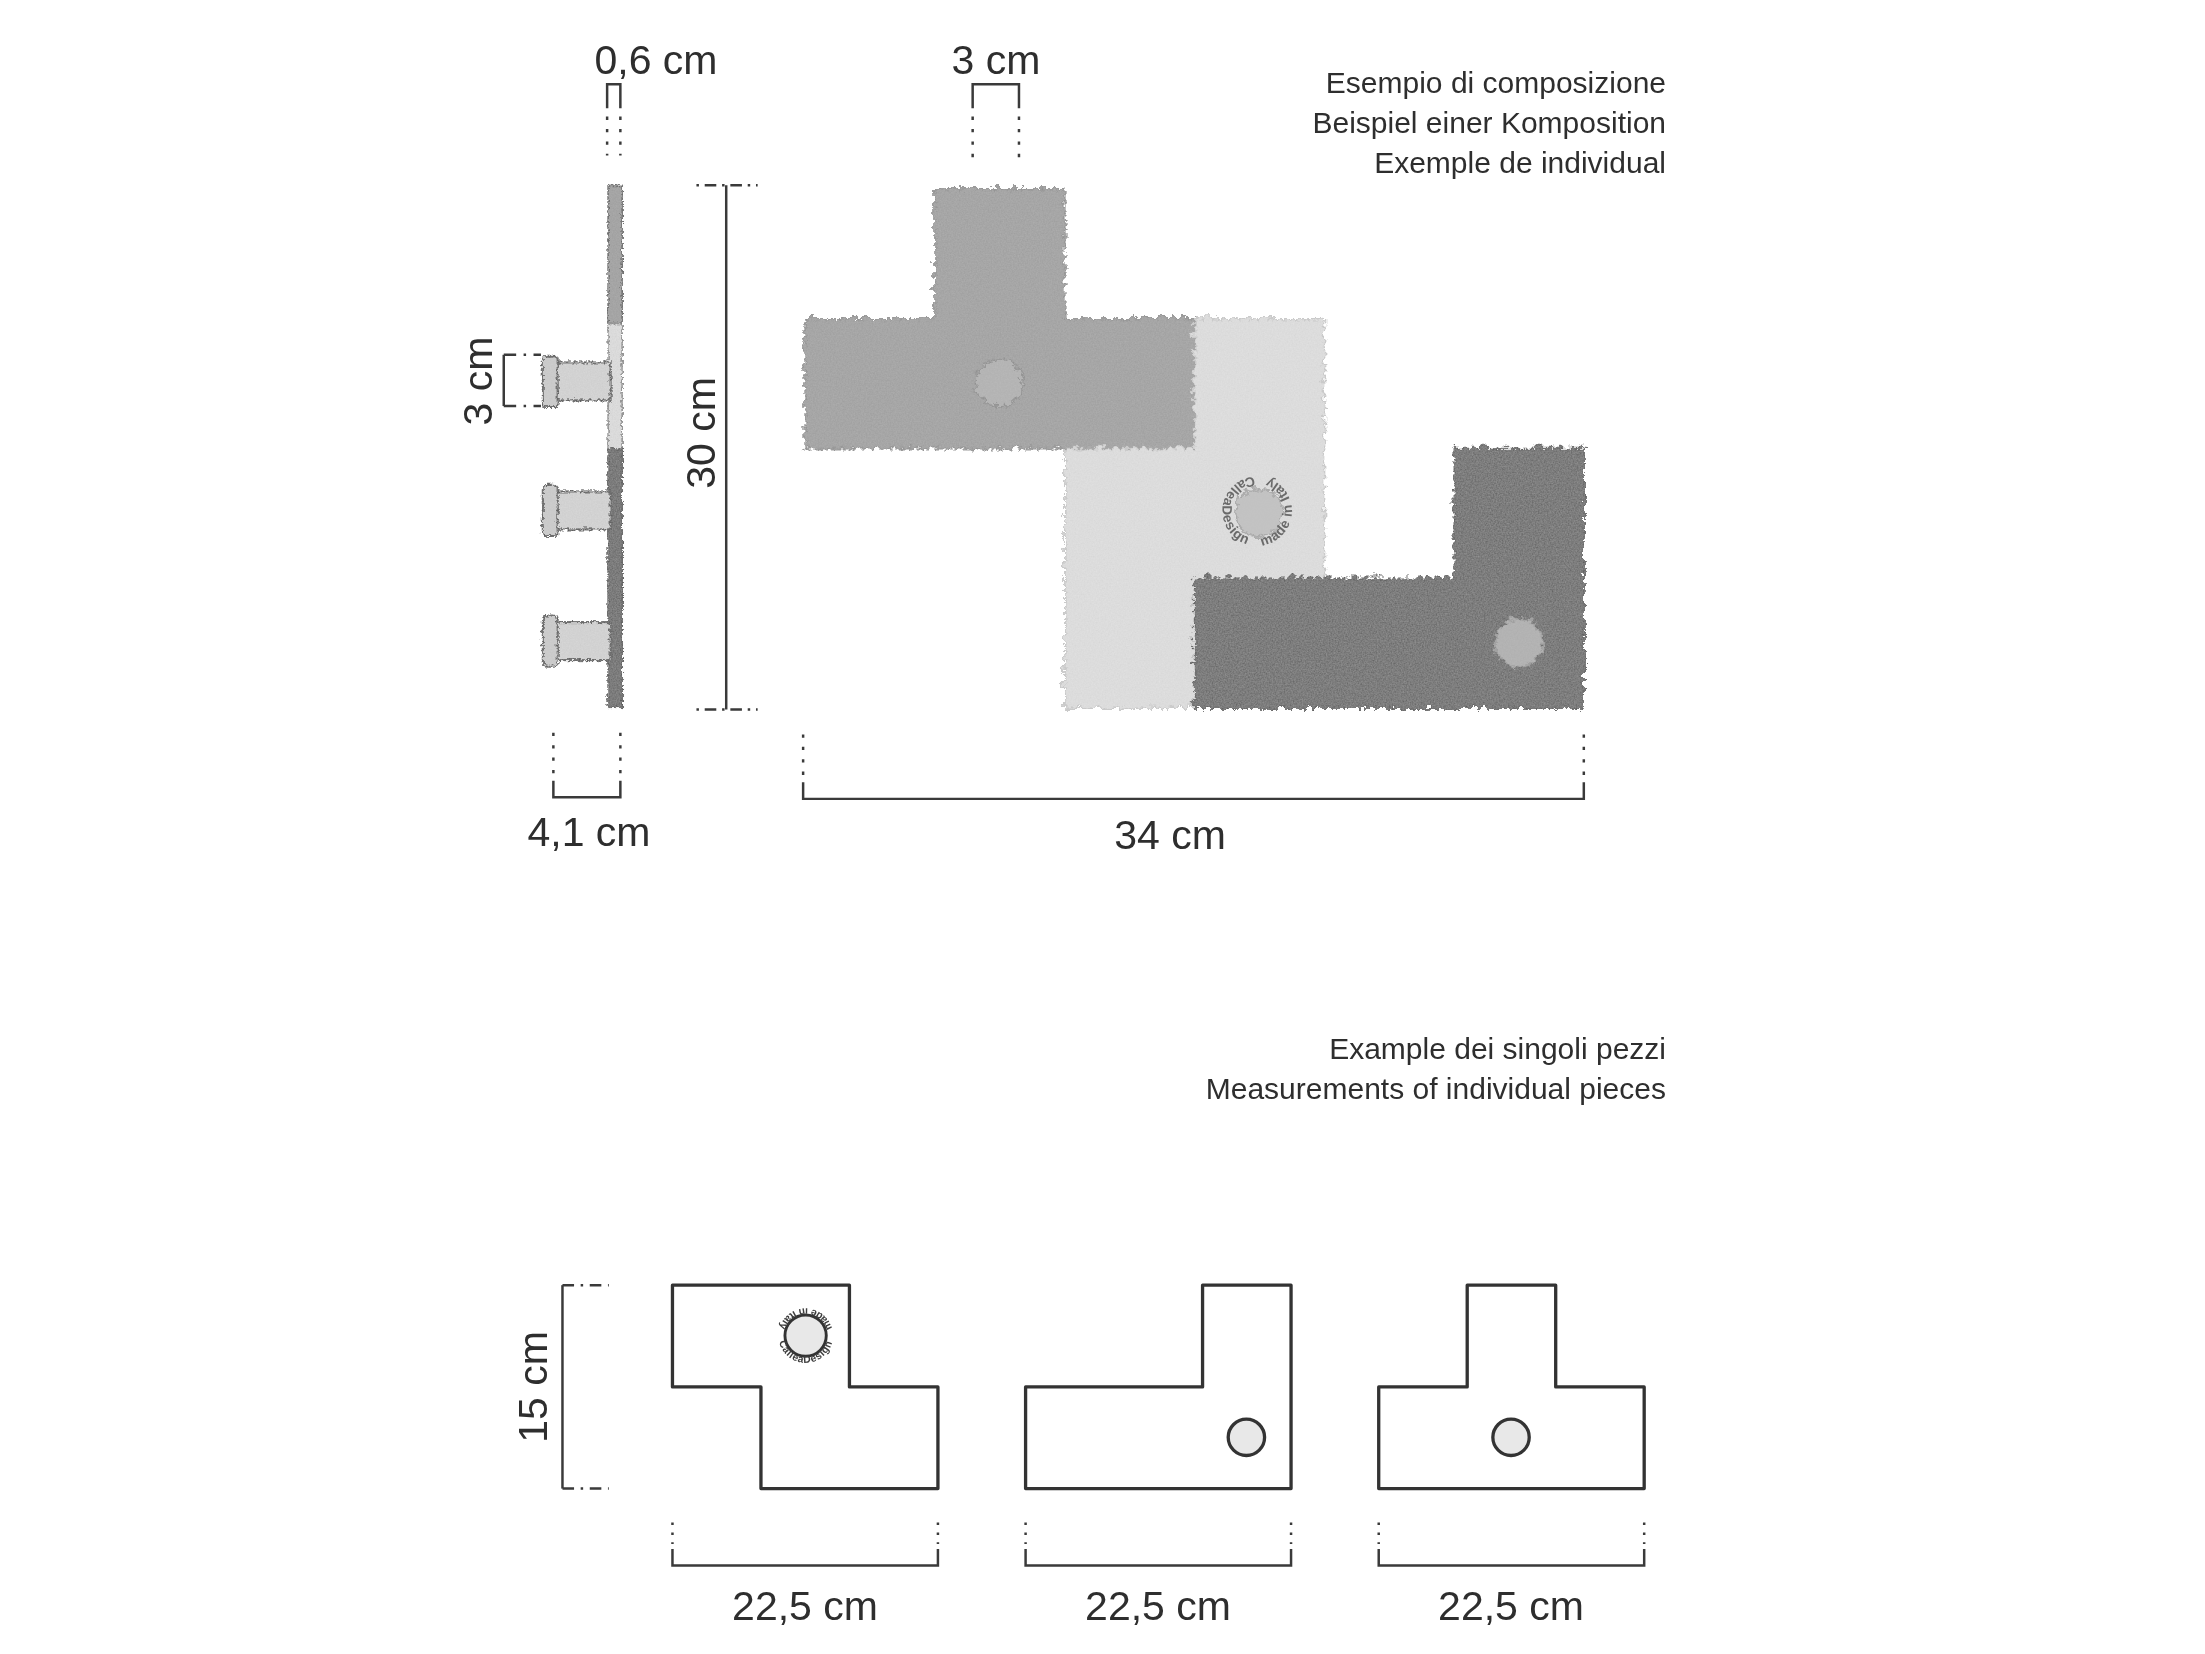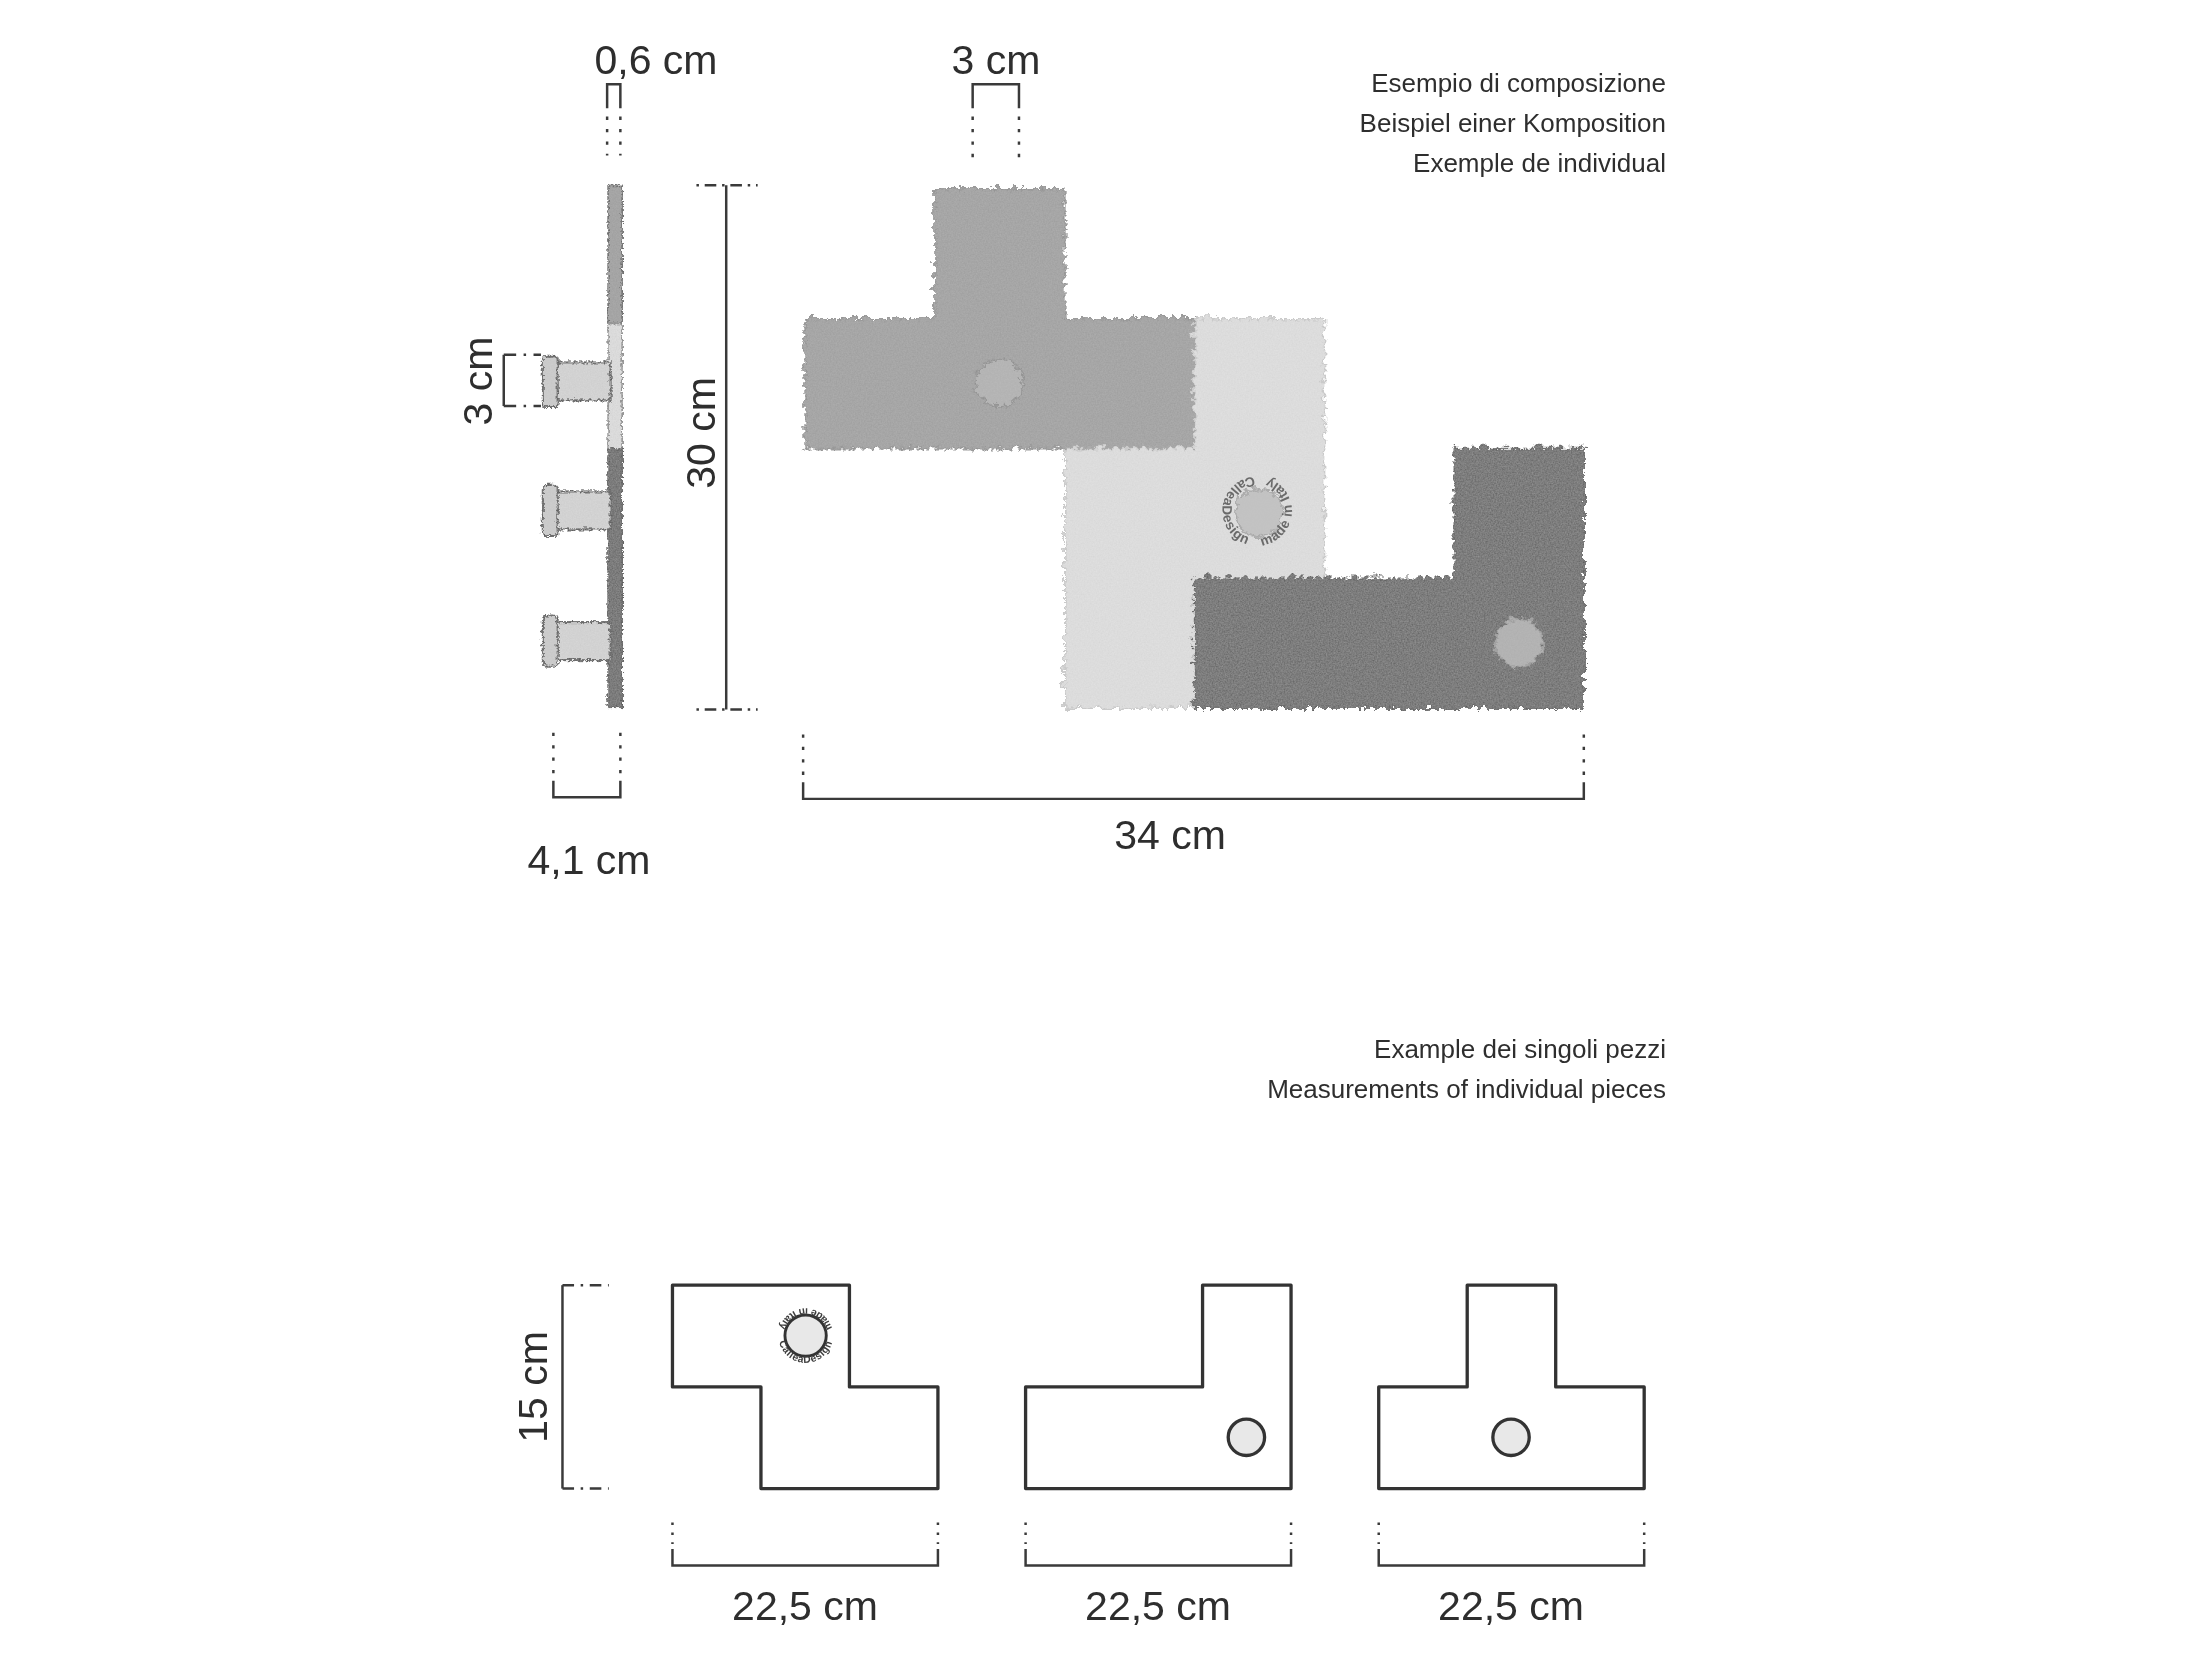--- a/index.html
+++ b/index.html
@@ -3,21 +3,21 @@
 <meta charset="utf-8">
 <style>
   html,body{margin:0;padding:0;background:#ffffff;}
   .page{position:relative;width:2205px;height:1654px;background:#ffffff;overflow:hidden;
         font-family:"Liberation Sans", sans-serif;color:#2e2e2e;}
   svg{position:absolute;left:0;top:0;}
   svg text{font-family:"Liberation Sans", sans-serif;}
   .lbl{position:absolute;font-size:41px;line-height:41px;white-space:nowrap;color:#2e2e2e;
        transform:translate(-50%,-50%);}
   .lbl.rot{transform:translate(-50%,-50%) rotate(-90deg);}
-  .tblock{position:absolute;right:539px;text-align:right;font-size:26px;line-height:40px;color:#2e2e2e;}
+  .tblock{position:absolute;right:539px;text-align:right;font-size:30px;line-height:40px;color:#2e2e2e;}
   .tblock div{white-space:nowrap;}
 </style>
 </head>
 <body>
 
 <div class="page">
 
   <svg width="2205" height="1654" viewBox="0 0 2666 2000">
     <defs>
 
@@ -128,21 +128,21 @@
       <path d="M1240,1841 V1867 M1561,1841 V1867" stroke-dasharray="3 9"></path>
       <path d="M1667,1873 V1893 H1988 V1873"></path>
       <path d="M1667,1841 V1867 M1988,1841 V1867" stroke-dasharray="3 9"></path>
     </g>
   </svg>
 
   <div class="lbl" style="left:656px;top:60px;">0,6 cm</div>
   <div class="lbl" style="left:996px;top:60px;">3 cm</div>
   <div class="lbl rot" style="left:478px;top:381px;">3 cm</div>
   <div class="lbl rot" style="left:701px;top:433px;">30 cm</div>
-  <div class="lbl" style="left:589px;top:860px;text-align:right;">4,1 cm</div>
+  <div class="lbl" style="left:589px;top:832px;text-align:right;">4,1 cm</div>
   <div class="lbl" style="left:1170px;top:835px;">34 cm</div>
   <div class="lbl rot" style="left:533px;top:1387px;">15 cm</div>
   <div class="lbl" style="left:805px;top:1606px;">22,5 cm</div>
   <div class="lbl" style="left:1158px;top:1606px;">22,5 cm</div>
   <div class="lbl" style="left:1511px;top:1606px;">22,5 cm</div>
 
   <div class="tblock" style="top:63px;">
     <div>Esempio di composizione</div>
     <div>Beispiel einer Komposition</div>
     <div>Exemple de individual</div>

